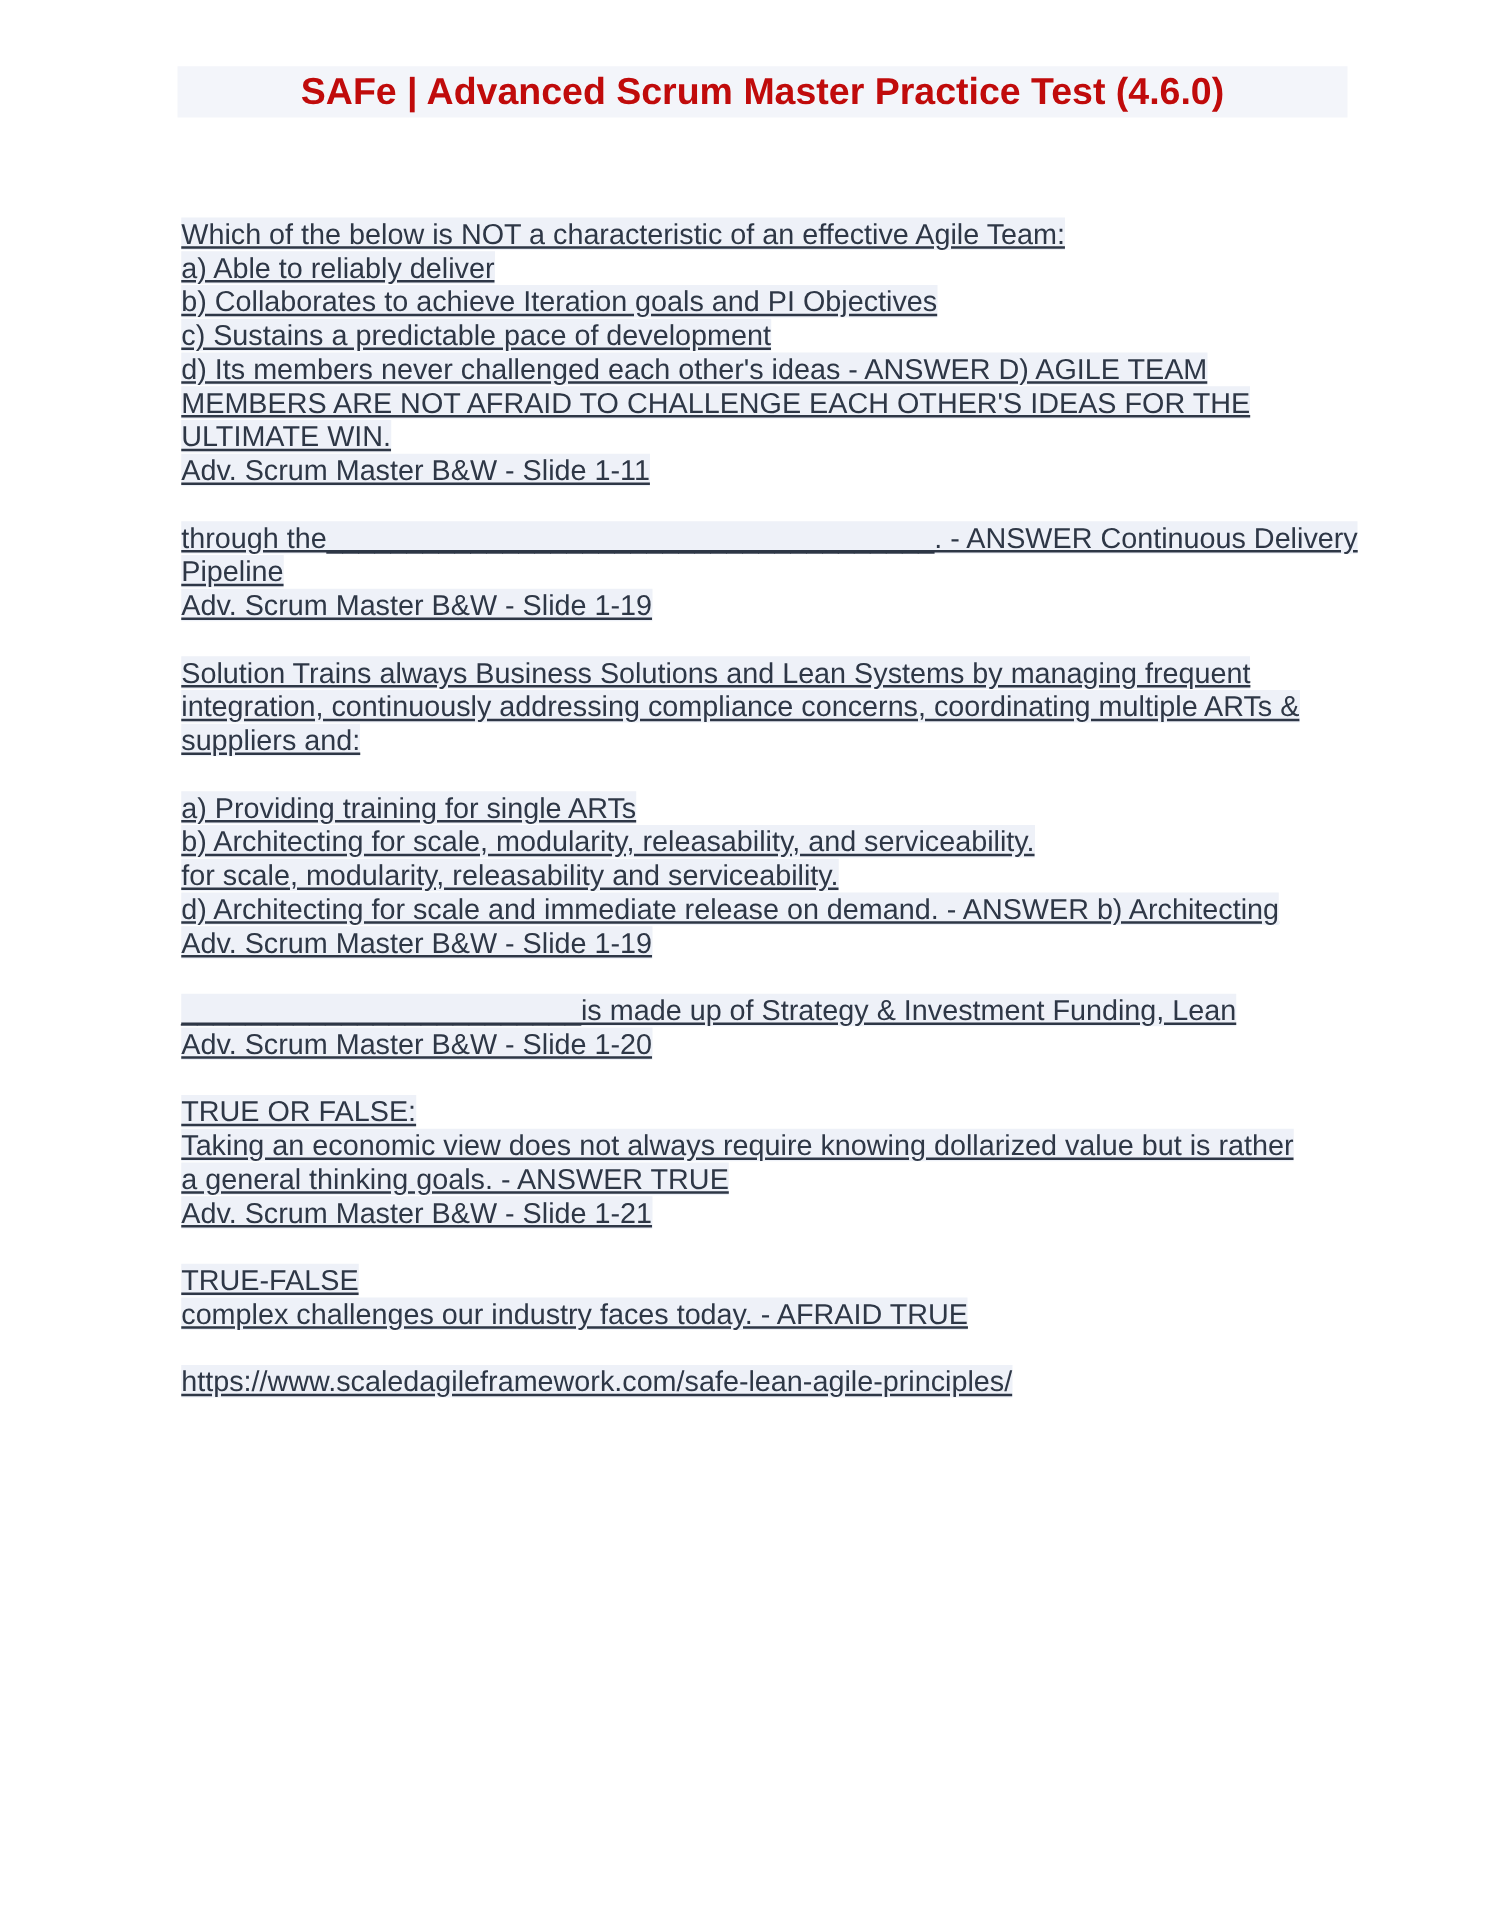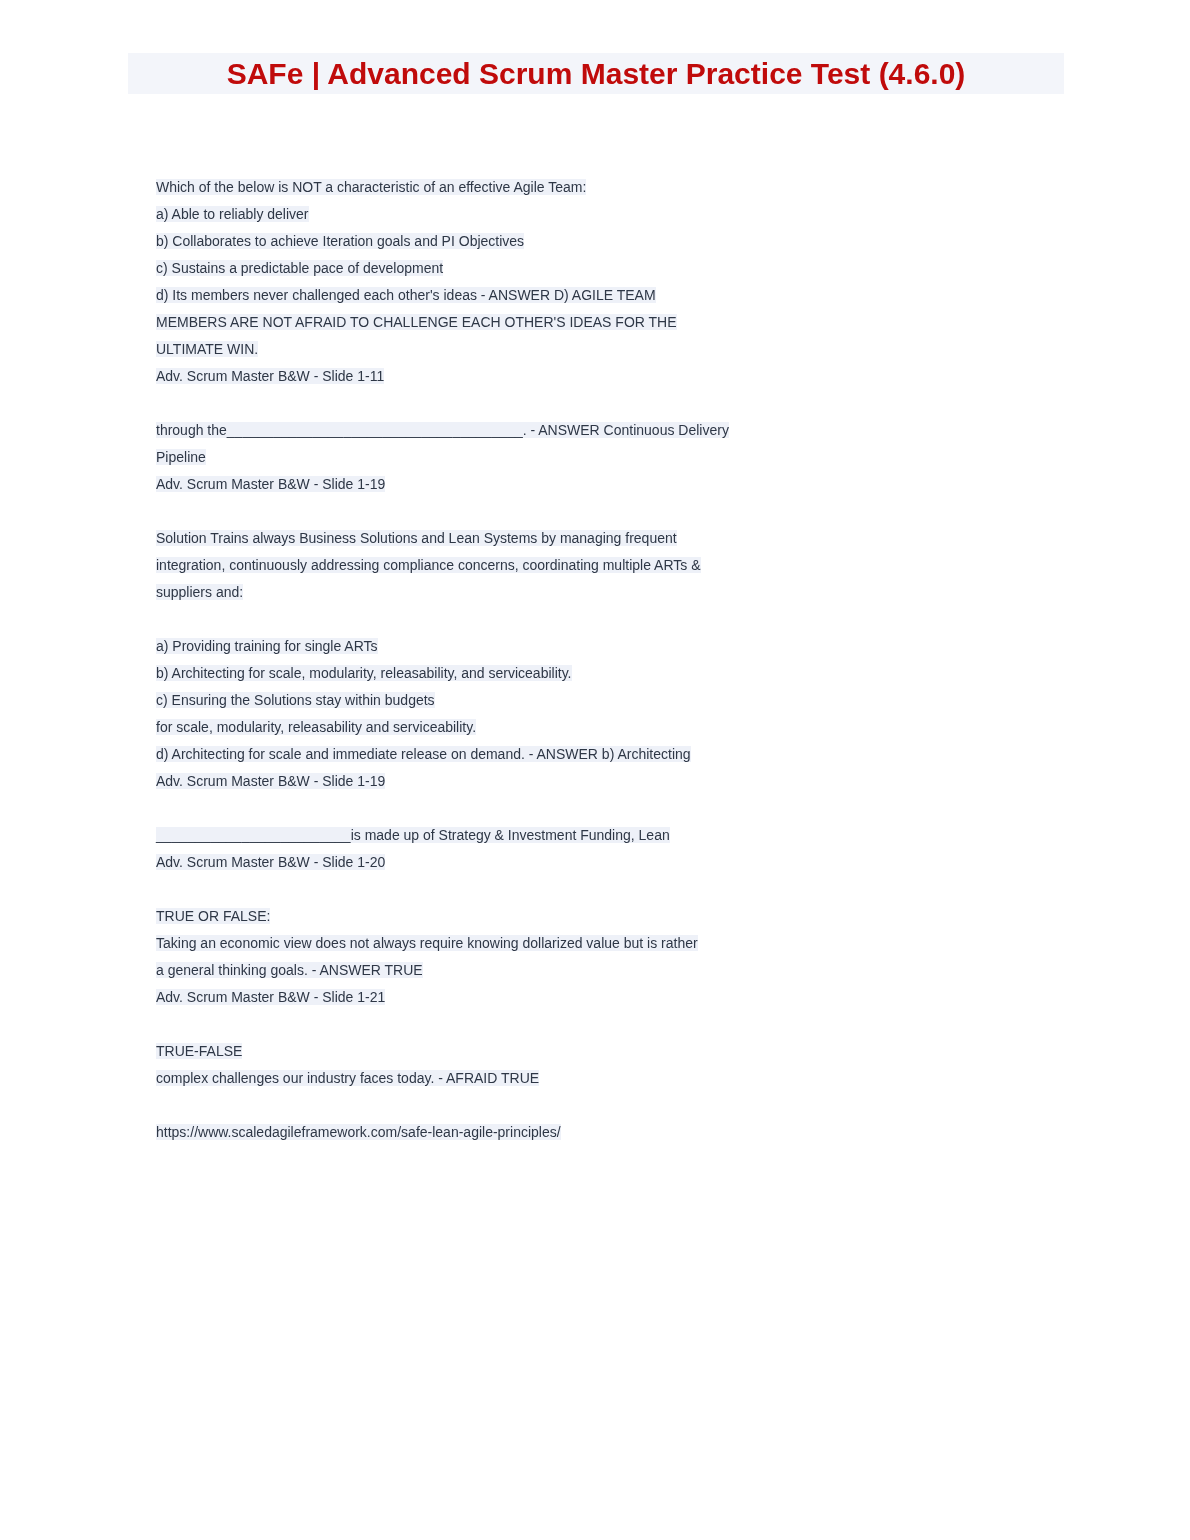--- a/index.html
+++ b/index.html
@@ -15,20 +15,21 @@
     width: 1190px;
     height: 1540px;
     position: relative;
     font-family: "Liberation Sans", "DejaVu Sans", sans-serif;
     overflow: hidden;
   }
   .page {
     position: absolute;
     inset: 0;
     background: var(--page-bg);
+    margin-left: 14px;
   }
   .title-bar {
     position: absolute;
     left: 128px;
     top: 53px;
     width: 936px;
     height: 41px;
     background: var(--title-bar-bg);
     display: flex;
     align-items: center;
@@ -36,26 +37,27 @@
   }
   .title-bar h1 {
     font-size: 30px;
     font-weight: bold;
     color: var(--accent-red);
     letter-spacing: 0px;
     white-space: nowrap;
   }
   .content {
     position: absolute;
-    left: 156px;
+    left: 131px;
     top: 174px;
     width: 920px;
-    font-size: 14px;
+    font-size: 23px;
     line-height: 27px;
     color: var(--text);
+    text-decoration: underline;
   }
   .line {
     height: 27px;
     white-space: pre;
   }
   .line > .hl {
     background: var(--highlight);
   }
 </style>
 </head>
@@ -84,21 +86,20 @@
     <div class="line"><span class="hl">Adv. Scrum Master B&amp;W - Slide 1-19</span></div>
     <div class="line"></div>
 
     <div class="line"><span class="hl">Solution Trains always Business Solutions and Lean Systems by managing frequent</span></div>
     <div class="line"><span class="hl">integration, continuously addressing compliance concerns, coordinating multiple ARTs &amp;</span></div>
     <div class="line"><span class="hl">suppliers and:</span></div>
     <div class="line"></div>
 
     <div class="line"><span class="hl">a) Providing training for single ARTs</span></div>
     <div class="line"><span class="hl">b) Architecting for scale, modularity, releasability, and serviceability.</span></div>
-    <div class="line"><span class="hl">c) Ensuring the Solutions stay within budgets</span></div>
     <div class="line"><span class="hl">for scale, modularity, releasability and serviceability.</span></div>
     <div class="line"><span class="hl">d) Architecting for scale and immediate release on demand. - ANSWER b) Architecting</span></div>
     <div class="line"><span class="hl">Adv. Scrum Master B&amp;W - Slide 1-19</span></div>
     <div class="line"></div>
 
     <div class="line"><span class="hl">_________________________is made up of Strategy &amp; Investment Funding, Lean</span></div>
     <div class="line"><span class="hl">Adv. Scrum Master B&amp;W - Slide 1-20</span></div>
     <div class="line"></div>
 
     <div class="line"><span class="hl">TRUE OR FALSE:</span></div>

